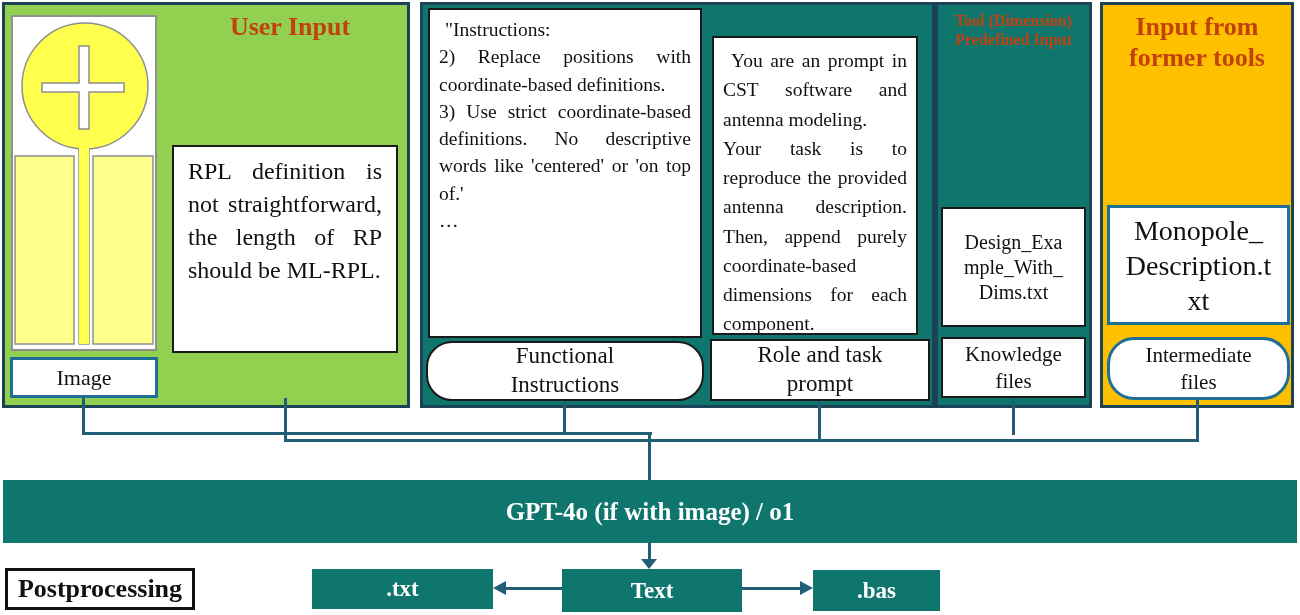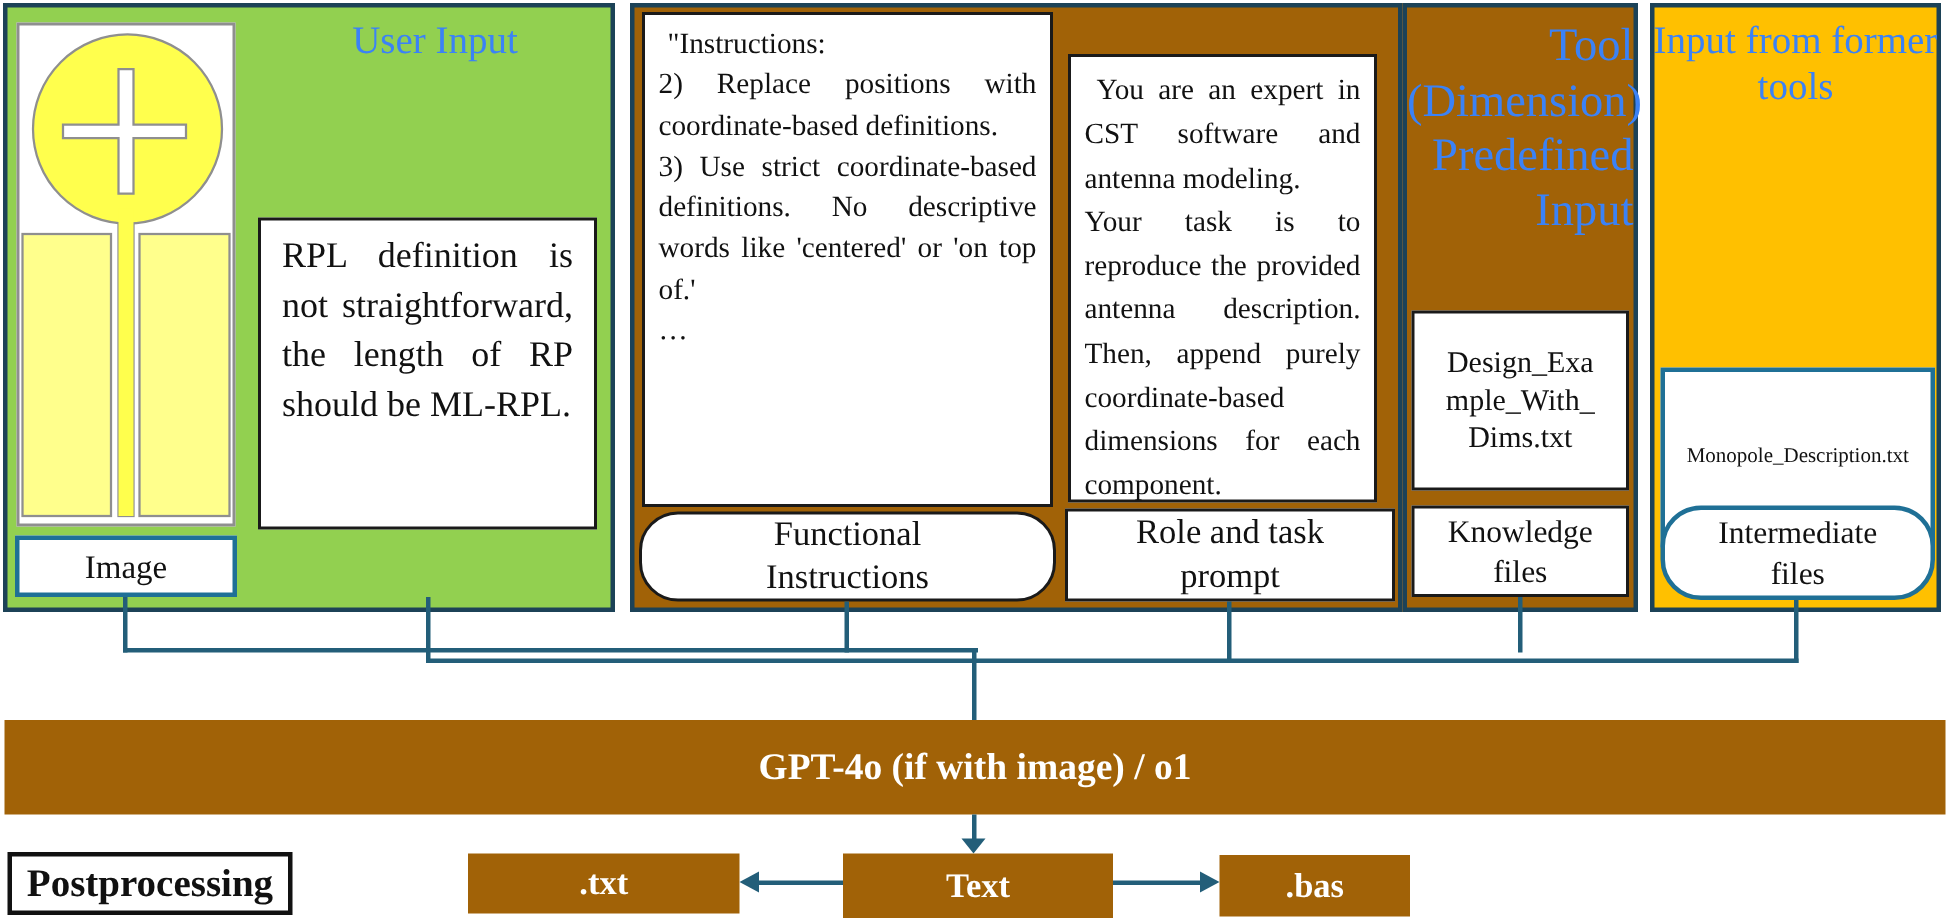--- a/index.html
+++ b/index.html
@@ -2,23 +2,23 @@
 <html><head>
 <meta charset="utf-8">
 <style>
   html,body{margin:0;padding:0;background:#fff;}
   #page{position:relative;width:1300px;height:615px;background:#fff;
         font-family:"Liberation Serif","DejaVu Serif",serif;overflow:hidden;}
   .abs{position:absolute;box-sizing:border-box;}
   
   .panel{border:3px solid #1c4257;}
   .green{background:#92d050;}
-  .blue{background:#a16207;}
+  .blue{background:#0f766e;}
   .orange{background:#ffc000;}
-  .panel-title{color:#3b82f6;font-weight:normal;text-align:center;line-height:1.18;}
+  .panel-title{color:#c2410c;font-weight:bold;text-align:center;line-height:1.18;}
   
   .wbox{background:#fff;}
   .bk{border:2px solid #1a1a1a;}
   .bk3{border:3px solid #111;}
   .teal{border:3px solid #1f7096;}
   .lbl{display:flex;align-items:center;justify-content:center;text-align:center;
        font-size:21px;color:#111;line-height:1.25;white-space:pre-line;}
   .body-text{color:#111;text-align:justify;}
   .body-text p{margin:0;}
   
@@ -59,34 +59,34 @@
   <div class="abs wbox bk body-text" style="left:428px;top:8px;width:274px;height:330px;padding:6px 9px;font-size:19.5px;line-height:1.4;">
     <p style="text-indent:6px;">"Instructions:</p>
     <p>2) Replace positions with coordinate-based definitions.</p>
     <p>3) Use strict coordinate-based definitions. No descriptive words like 'centered' or 'on top of.'</p>
     <p>…</p>
   </div>
   <div class="abs wbox bk lbl" style="left:426px;top:341px;width:278px;height:60px;font-size:23px;border-radius:26px;">Functional
 Instructions</div>
 
   <div class="abs wbox bk body-text" style="left:712px;top:36px;width:206px;height:299px;padding:8px 9px;font-size:19.5px;line-height:1.5;">
-    <p style="text-indent:8px;">You are an expert in CST software and antenna modeling.</p>
+    <p style="text-indent:8px;">You are an prompt in CST software and antenna modeling.</p>
     <p>Your task is to reproduce the provided antenna description. Then, append purely coordinate-based dimensions for each component.</p>
   </div>
   <div class="abs wbox bk lbl" style="left:710px;top:339px;width:220px;height:62px;font-size:23px;">Role and task
 prompt</div>
 
   <div class="abs panel blue" style="left:935px;top:2px;width:157px;height:406px;"></div>
-  <div class="abs panel-title" style="left:938px;top:12px;width:151px;font-size:31px;text-align:right;">Tool (Dimension) Predefined Input</div>
+  <div class="abs panel-title" style="left:938px;top:12px;width:151px;font-size:16px;">Tool (Dimension) Predefined Input</div>
   <div class="abs wbox bk lbl" style="left:941px;top:207px;width:145px;height:120px;font-size:20px;word-break:break-all;padding:0 15px;">Design_Example_With_Dims.txt</div>
   <div class="abs wbox bk lbl" style="left:941px;top:337px;width:145px;height:61px;padding:0 20px;">Knowledge files</div>
 
   <div class="abs panel orange" style="left:1100px;top:2px;width:194px;height:406px;"></div>
   <div class="abs panel-title" style="left:1102px;top:12px;width:190px;font-size:26px;">Input from former tools</div>
-  <div class="abs wbox teal lbl" style="left:1107px;top:205px;width:183px;height:120px;font-size:14px;word-break:break-all;padding:0 14px;margin-top:40px;">Monopole_Description.txt</div>
+  <div class="abs wbox teal lbl" style="left:1107px;top:205px;width:183px;height:120px;font-size:28px;word-break:break-all;padding:0 14px;">Monopole_Description.txt</div>
   <div class="abs wbox teal lbl" style="left:1107px;top:337px;width:183px;height:63px;padding:0 28px;border-radius:27px;">Intermediate files</div>
 
   <div class="abs conn" style="left:82px;top:398px;width:3px;height:37px;"></div>
   <div class="abs conn" style="left:284px;top:398px;width:3px;height:44px;"></div>
   <div class="abs conn" style="left:563px;top:401px;width:3px;height:34px;"></div>
   <div class="abs conn" style="left:818px;top:401px;width:3px;height:41px;"></div>
   <div class="abs conn" style="left:1012px;top:398px;width:3px;height:37px;"></div>
   <div class="abs conn" style="left:1196px;top:400px;width:3px;height:42px;"></div>
 
   <div class="abs conn" style="left:82px;top:432px;width:570px;height:3px;"></div>

